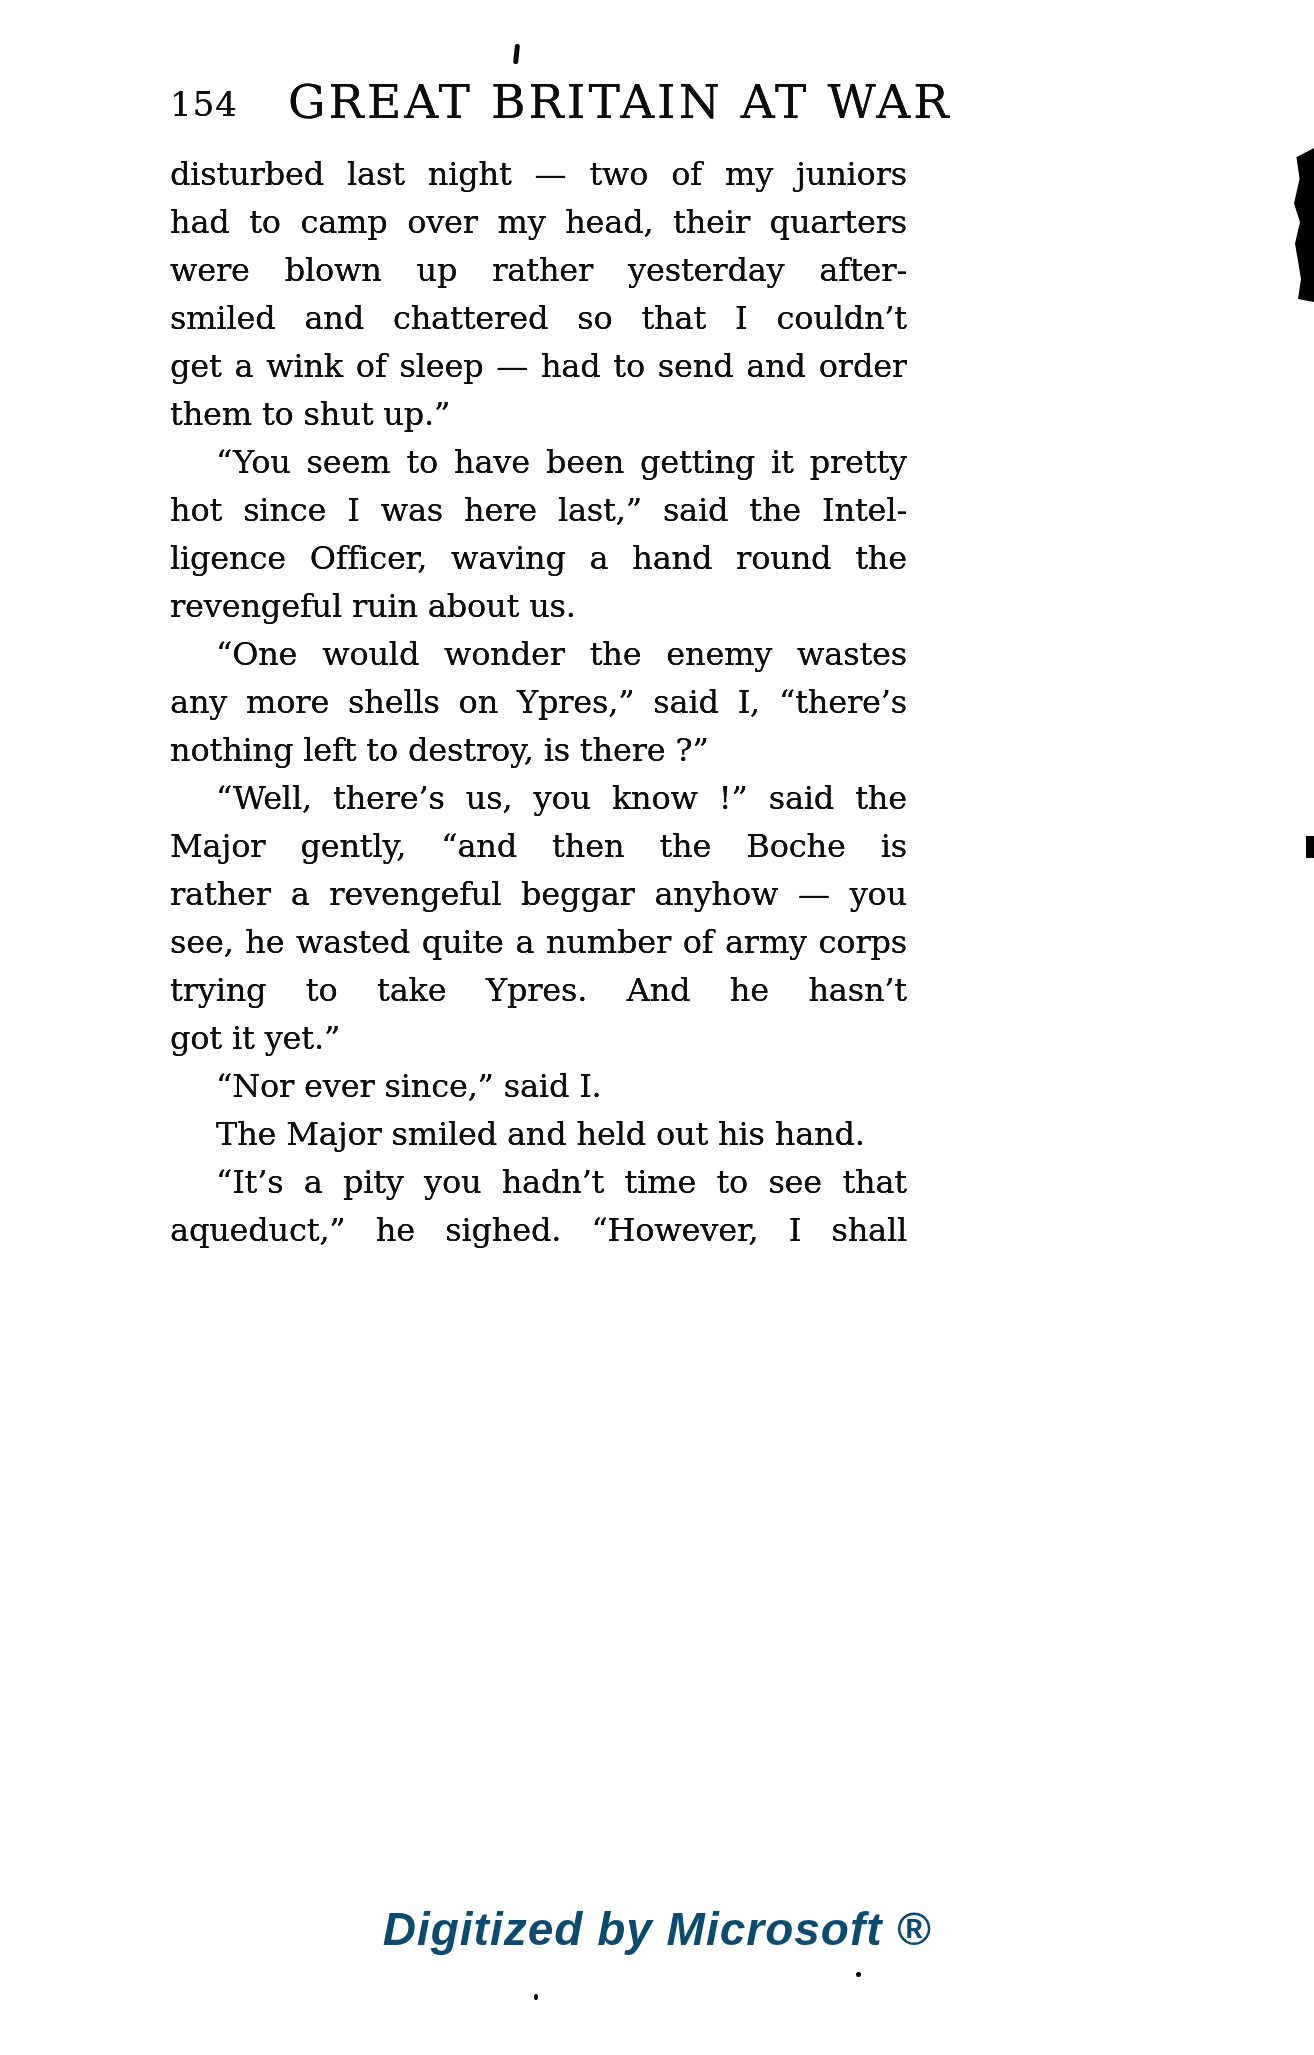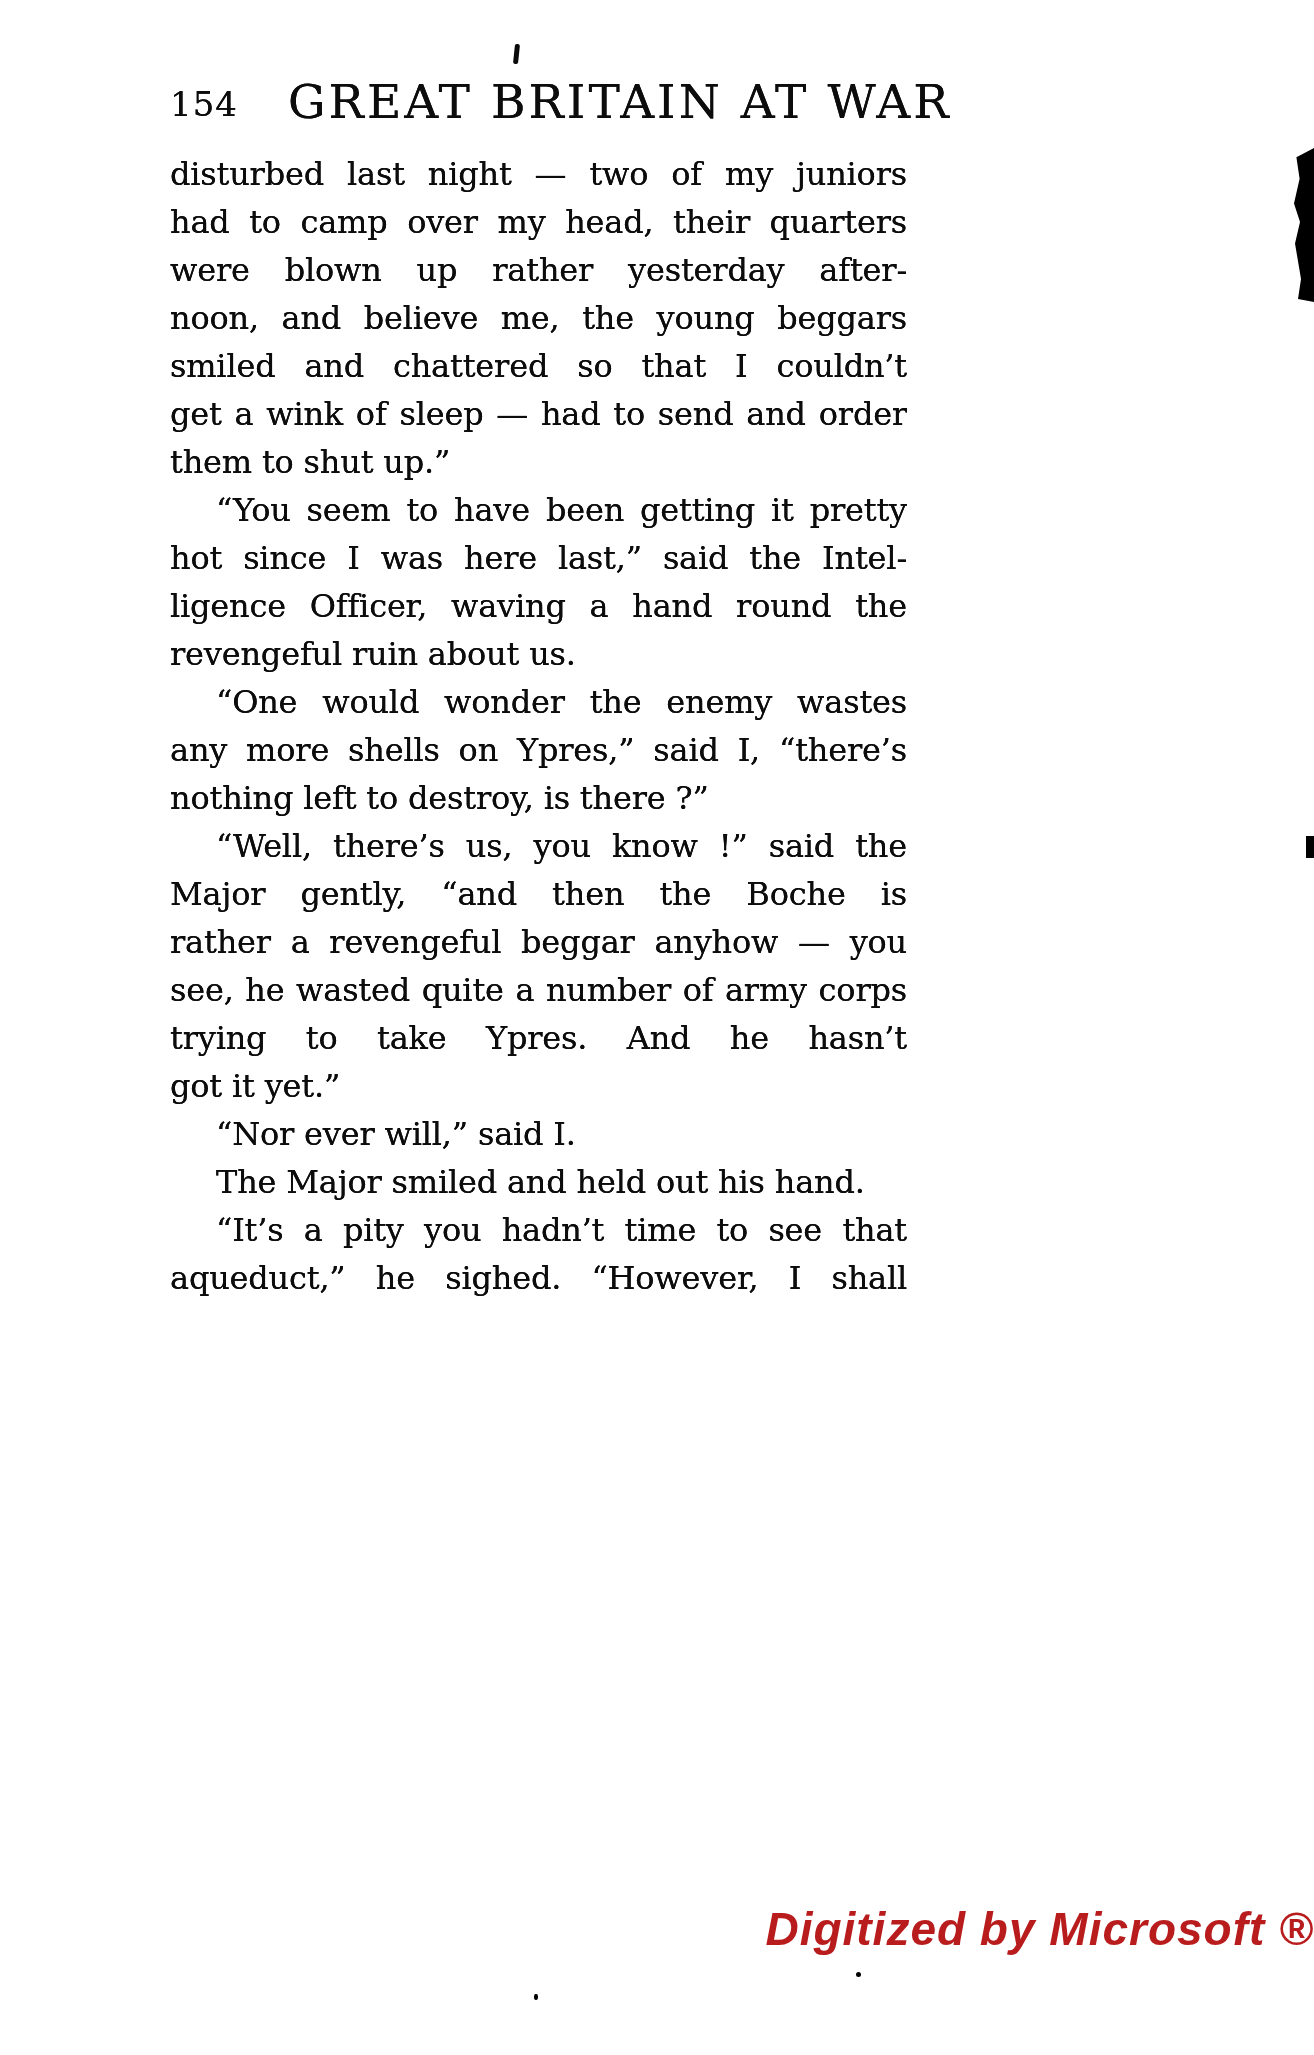--- a/index.html
+++ b/index.html
@@ -31,24 +31,24 @@
     font-size:32px;line-height:48px;height:48px;overflow:hidden;
     letter-spacing:-0.2px;
     text-shadow:0 0 .6px currentColor;
     text-align:left;
   }
   .ln.j{text-align:justify;text-align-last:justify;}
   .ln.ind{padding-left:46px;}
   
   .watermark{
     position:absolute;left:0;right:0;top:1902px;
-    text-align:right;
+    text-align:center;
     font-family:"Liberation Sans",sans-serif;
     font-style:italic;font-weight:bold;
-    font-size:46px;letter-spacing:1px;color:#b91c1c;
+    font-size:46px;letter-spacing:1px;color:#0c4a6e;
   }
   
   .apostrophe-mark{
     position:absolute;left:514px;top:44px;width:5px;height:20px;
     background:#0a0a0a;border-radius:2px;transform:rotate(6deg);
   }
   .ink-blob{
     position:absolute;right:0;top:148px;width:20px;height:154px;background:#000;
     clip-path:polygon(100% 0%,100% 100%,20% 98%,35% 85%,5% 62%,30% 48%,0% 36%,28% 20%,12% 6%);
   }
@@ -66,38 +66,37 @@
 
   <span class="apostrophe-mark"></span>
 
   <div class="pagenum">154</div>
   <div class="runtitle">GREAT BRITAIN AT WAR</div>
 
   <div class="textcol">
     <div class="ln j">disturbed last night — two of my juniors</div>
     <div class="ln j">had to camp over my head, their quarters</div>
     <div class="ln j">were blown up rather yesterday after-</div>
-    <div class="ln j">noon, and believe me, the young beggars</div>
     <div class="ln j">smiled and chattered so that I couldn’t</div>
     <div class="ln j">get a wink of sleep — had to send and order</div>
     <div class="ln">them to shut up.”</div>
     <div class="ln j ind">“You seem to have been getting it pretty</div>
     <div class="ln j">hot since I was here last,” said the Intel-</div>
     <div class="ln j">ligence Officer, waving a hand round the</div>
     <div class="ln">revengeful ruin about us.</div>
     <div class="ln j ind">“One would wonder the enemy wastes</div>
     <div class="ln j">any more shells on Ypres,” said I, “there’s</div>
     <div class="ln">nothing left to destroy, is there ?”</div>
     <div class="ln j ind">“Well, there’s us, you know !” said the</div>
     <div class="ln j">Major gently, “and then the Boche is</div>
     <div class="ln j">rather a revengeful beggar anyhow — you</div>
     <div class="ln j">see, he wasted quite a number of army corps</div>
     <div class="ln j">trying to take Ypres. And he hasn’t</div>
     <div class="ln">got it yet.”</div>
-    <div class="ln ind">“Nor ever will,” said I.</div>
+    <div class="ln ind">“Nor ever since,” said I.</div>
     <div class="ln ind">The Major smiled and held out his hand.</div>
     <div class="ln j ind">“It’s a pity you hadn’t time to see that</div>
     <div class="ln j">aqueduct,” he sighed. “However, I shall</div>
   </div>
 
   <div class="watermark">Digitized by Microsoft ®</div>
 
   <span class="ink-blob"></span>
   <span class="ink-tick"></span>
   <span class="speck-a"></span>

